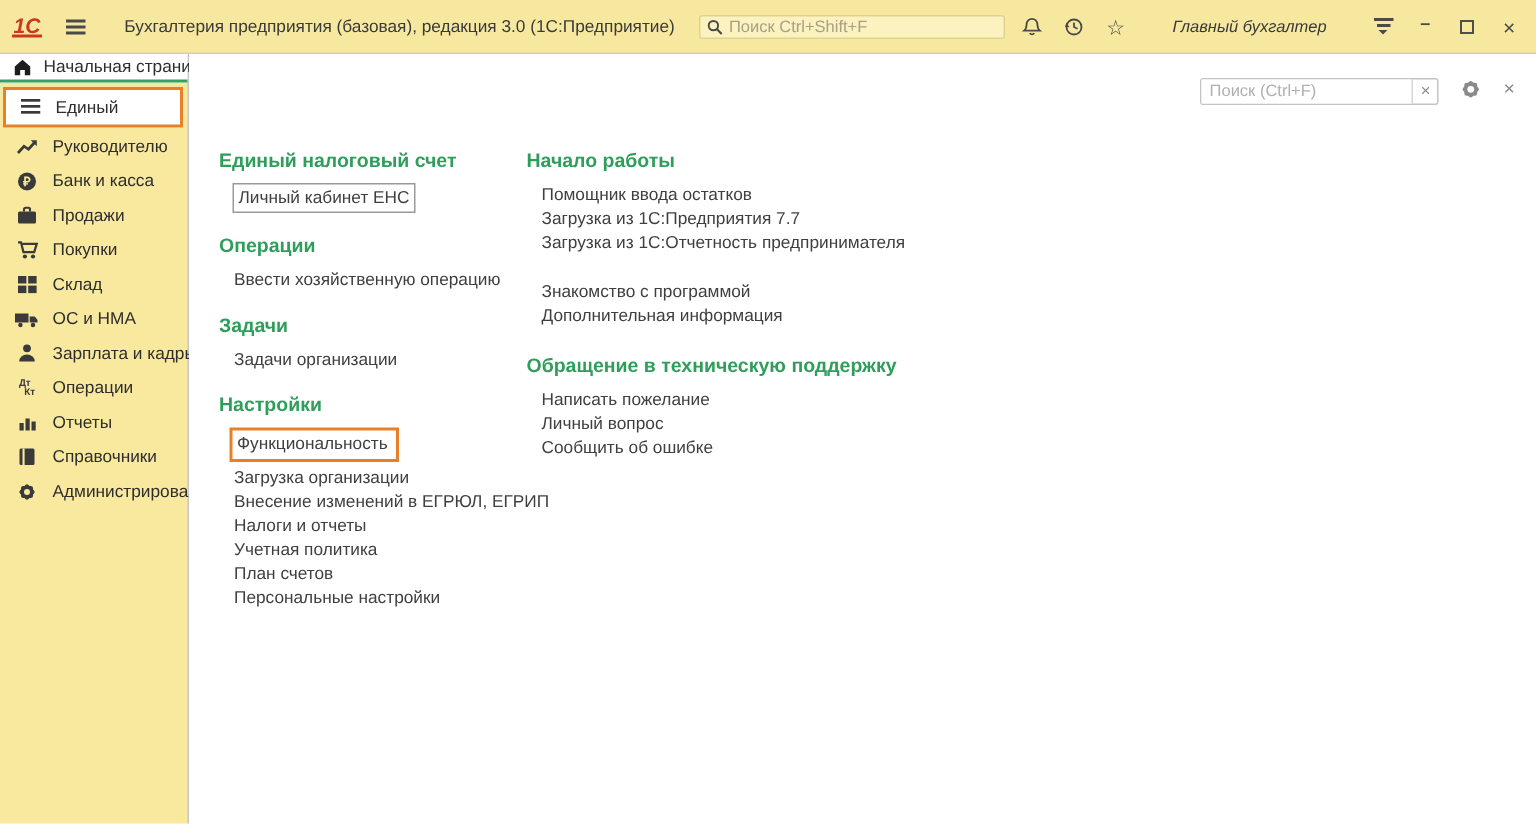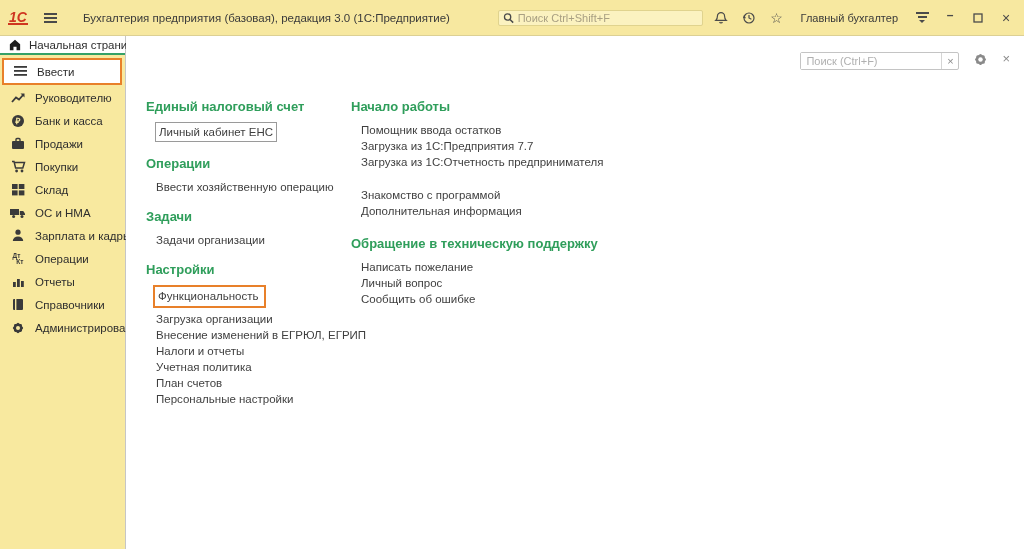--- a/index.html
+++ b/index.html
@@ -17,21 +17,21 @@
   .burger i { display: block; width: 13px; height: 2px; background: #4a4a4a; }
   .tb-title { font-size: 11.5px; color: #3a3a3a; margin-left: 12px; white-space: nowrap; }
   .tb-spacer { flex: 1; }
   .tb-search { display: flex; align-items: center; width: 205px; height: 16px;
     background: #fbf2c0; border: 1px solid #e0d38e; border-radius: 2px; padding: 0 4px; gap: 4px; }
   .tb-search input { border: none; outline: none; background: transparent; width: 100%;
     font-size: 11px; color: #555; font-family: "Liberation Sans", sans-serif; }
   .tb-search input::placeholder { color: #a9a083; }
   .tb-ico { display: inline-flex; align-items: center; justify-content: center;
     width: 20px; height: 18px; cursor: pointer; color: #4a4a4a; }
-  .tb-role { font-size: 11px; color: #3a3a3a; margin: 0 6px; white-space: nowrap; }
+  .tb-role { font-size: 11px; color: #3a3a3a; margin: 0 20px; white-space: nowrap; font-style: italic; }
   .star-glyph { font-size: 14px; line-height: 14px; color: #4a4a4a; }
   .svcmenu { display: inline-flex; flex-direction: column; align-items: center; gap: 2px; }
   .svcmenu i { display: block; height: 2px; background: #4a4a4a; }
   .svcmenu .l1 { width: 13px; } .svcmenu .l2 { width: 9px; }
   .svcmenu .tri { width: 0; height: 0; border-left: 3px solid transparent;
     border-right: 3px solid transparent; border-top: 3px solid #4a4a4a; background: none; }
   .win-min { font-size: 12px; font-weight: bold; padding-bottom: 6px; }
   .win-close { font-size: 14px; }
 
   
@@ -143,21 +143,21 @@
     </div>
     <div class="nav">
       <div class="nav-item selected">
         <span class="nico">
           <svg width="13" height="11" viewBox="0 0 13 11">
             <rect x="0" y="0" width="13" height="1.8" fill="#3a3a3a"></rect>
             <rect x="0" y="4" width="13" height="1.8" fill="#3a3a3a"></rect>
             <rect x="0" y="8" width="13" height="1.8" fill="#3a3a3a"></rect>
           </svg>
         </span>
-        <span class="lbl">Ввести</span>
+        <span class="lbl">Единый</span>
       </div>
       <div class="nav-item">
         <span class="nico">
           <svg width="15" height="12" viewBox="0 0 15 12">
             <polyline points="1,10 5,5.5 8,7.5 12.5,2.5" fill="none" stroke="#3a3a3a" stroke-width="1.8"></polyline>
             <path d="M9.5 1.5 h4 v4 Z" fill="#3a3a3a"></path>
           </svg>
         </span>
         <span class="lbl">Руководителю</span>
       </div>

